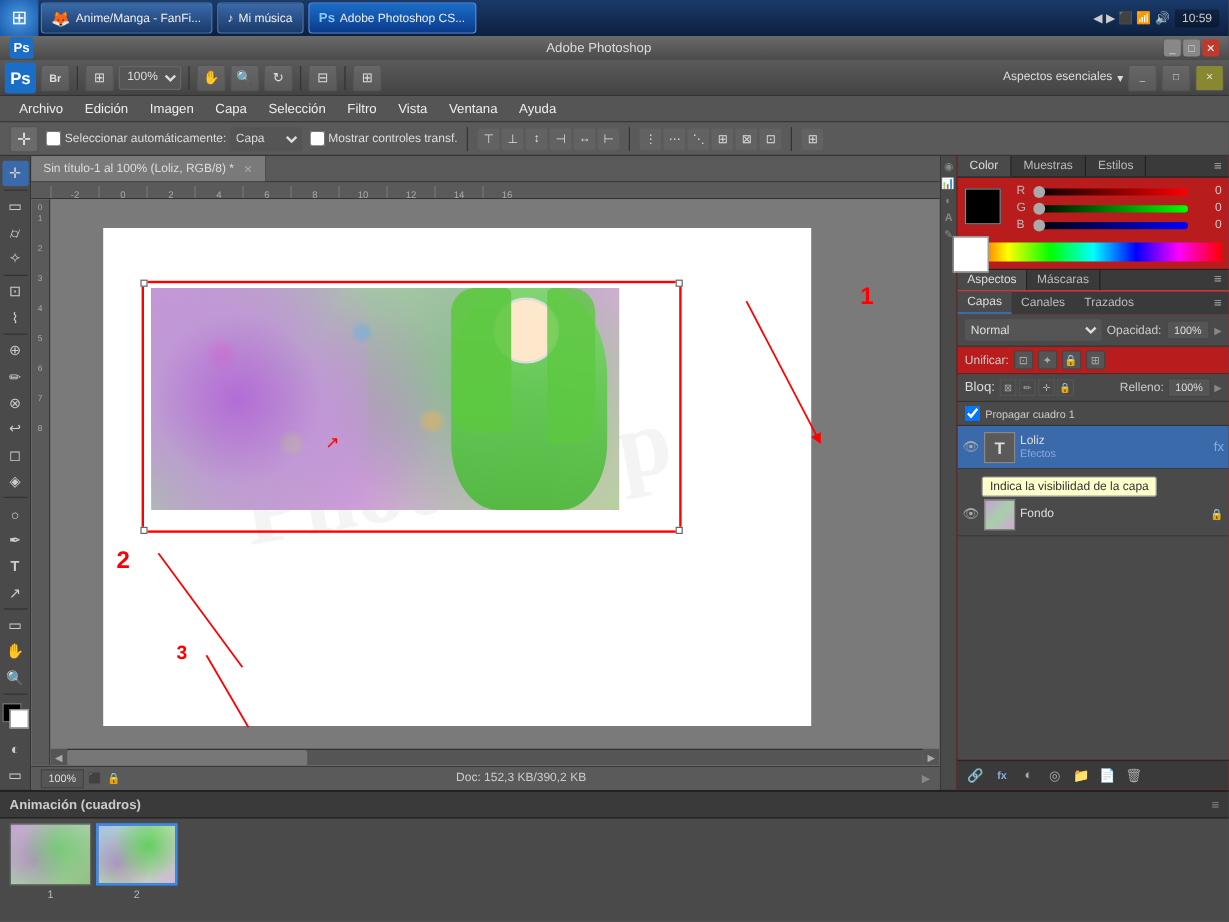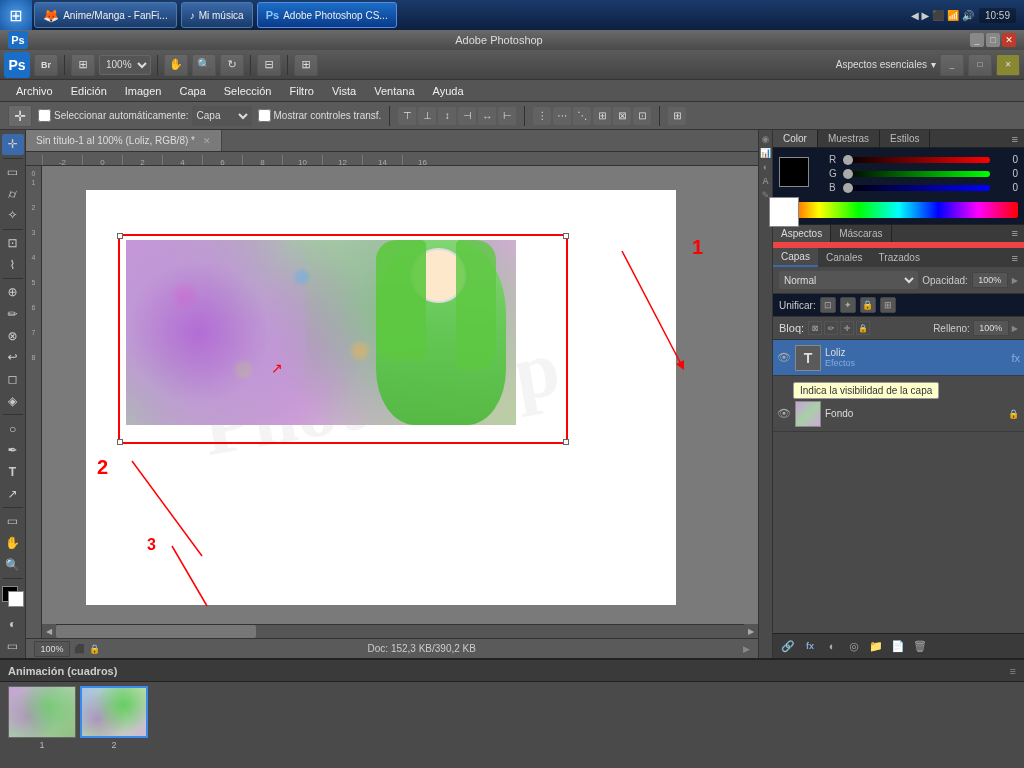--- a/index.html
+++ b/index.html
@@ -85,21 +85,21 @@
     
     
     .protect-text { position: absolute; bottom: 60px; left: 50px; right: 50px; font-size: 36px; color: rgba(150,150,150,0.3); font-family: Georgia; white-space: nowrap; }
 
     
     #status-bar { height: 20px; background: #5a5a5a; display: flex; align-items: center; padding: 0 8px; border-top: 1px solid #333; gap: 8px; }
     .status-zoom { display: flex; align-items: center; gap: 4px; color: #ccc; font-size: 10px; }
     .status-doc { color: #ccc; font-size: 10px; margin-left: auto; }
 
     
-    #right-panel { width: 252px; background: #0f172a; border-left: 1px solid #333; display: flex; flex-direction: column; }
+    #right-panel { width: 227px; background: #b91c1c; border-left: 1px solid #333; display: flex; flex-direction: column; }
 
     
     .panel-tabs { display: flex; background: #3a3a3a; border-bottom: 1px solid #222; align-items: center; }
     .panel-tab { padding: 3px 10px; font-size: 10px; color: #bbb; cursor: pointer; border-right: 1px solid #222; }
     .panel-tab.active { background: #4a4a4a; color: #ddd; }
     .panel-menu { margin-left: auto; padding: 2px 6px; cursor: pointer; color: #aaa; }
 
     
     #color-panel { padding: 6px; }
     .color-swatch-area { display: flex; gap: 4px; align-items: center; margin-bottom: 6px; }
@@ -114,21 +114,21 @@
     .color-value { width: 24px; text-align: right; font-size: 10px; color: #ccc; }
     .color-spectrum { width: 100%; height: 16px; background: linear-gradient(to right, #f00, #ff0, #0f0, #0ff, #00f, #f0f, #f00); border-radius: 2px; margin-top: 4px; cursor: pointer; }
 
     
     #adj-panel { border-top: 1px solid #222; }
     .adj-tabs { display: flex; background: #3a3a3a; }
     .adj-tab { padding: 3px 8px; font-size: 10px; color: #bbb; cursor: pointer; border-right: 1px solid #222; }
     .adj-tab.active { background: #4a4a4a; color: #ddd; }
 
     
-    #layers-panel { border-top: 6px solid #ef4444; flex: 1; display: flex; flex-direction: column; }
+    #layers-panel { border-top: 1px solid #ef4444; flex: 1; display: flex; flex-direction: column; }
     .layers-header { display: flex; background: #3a3a3a; align-items: center; }
     .layer-tab { padding: 3px 8px; font-size: 10px; color: #bbb; cursor: pointer; }
     .layer-tab.active { background: #4a4a4a; color: #ddd; border-bottom: 2px solid #3a6aaa; }
     .layers-options { padding: 4px 6px; display: flex; align-items: center; gap: 4px; background: #4a4a4a; border-bottom: 1px solid #333; }
     .layers-select { height: 18px; background: #555; border: 1px solid #555; color: #ddd; font-size: 10px; border-radius: 2px; flex: 1; }
     .layers-opacity { display: flex; align-items: center; gap: 4px; font-size: 10px; color: #ccc; }
     .layers-row2 { padding: 3px 6px; display: flex; align-items: center; gap: 4px; background: #4a4a4a; border-bottom: 1px solid #333; }
     .lock-icons { display: flex; gap: 2px; align-items: center; color: #aaa; font-size: 9px; }
     .fill-label { margin-left: auto; font-size: 10px; color: #ccc; }
     
@@ -514,20 +514,24 @@
           <div style="width:14px;height:14px;border:1px solid #555;display:flex;align-items:center;justify-content:center;font-size:8px;color:#aaa;">✛</div>
           <div style="width:14px;height:14px;border:1px solid #555;display:flex;align-items:center;justify-content:center;font-size:8px;color:#aaa;">🔒</div>
         </div>
         <div class="fill-label" style="display:flex;align-items:center;gap:3px;">
           <span>Relleno:</span>
           <input type="text" value="100%" style="width: 36px; height: 16px; background: rgb(85, 85, 85); border: 1px solid rgb(68, 68, 68); color: rgb(221, 221, 221); font-size: 9px; text-align: center;">
           <span style="font-size:8px;color:#888;">▶</span>
         </div>
       </div>
 
+      <div style="padding:3px 6px;display:flex;align-items:center;gap:4px;background:#4a4a4a;border-bottom:1px solid #333;">
+        <input type="checkbox" checked="" style="">
+        <span style="font-size:9px;color:#ccc;">Propagar cuadro 1</span>
+      </div>
 
       <div id="layers-list" style="position:relative;">
 
         <div class="layer-item active" style="position:relative;">
           <div class="layer-vis">👁</div>
           <div class="layer-thumb layer-thumb-T" style="display:flex;align-items:center;justify-content:center;font-size:14px;font-weight:bold;color:#ddd;background:#5a5a5a;width:26px;height:26px;border:1px solid #888;">T</div>
           <div style="display:flex;flex-direction:column;flex:1;">
             <span class="layer-name">Loliz</span>
             <span style="font-size:9px;color:#88aadd;">Efectos</span>
           </div>

